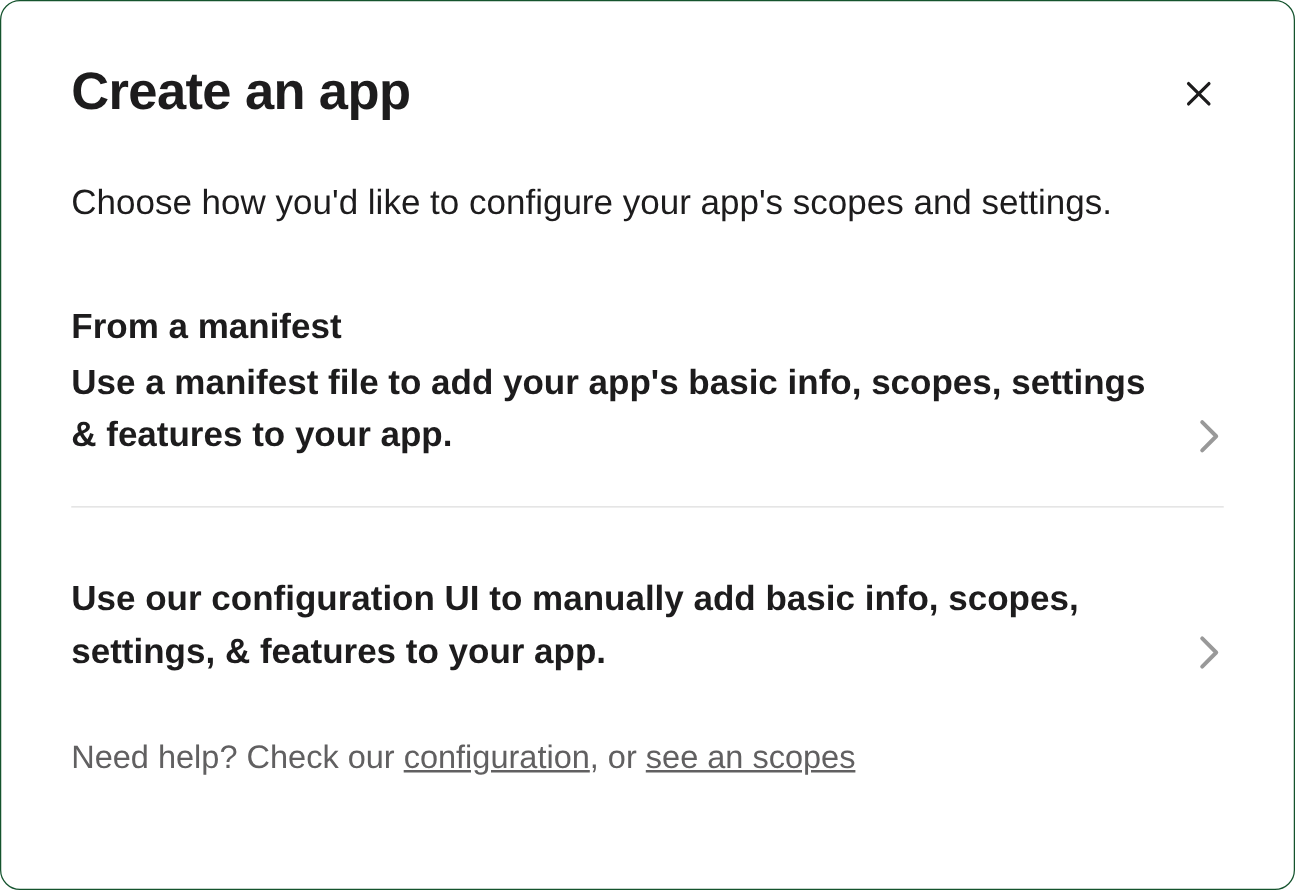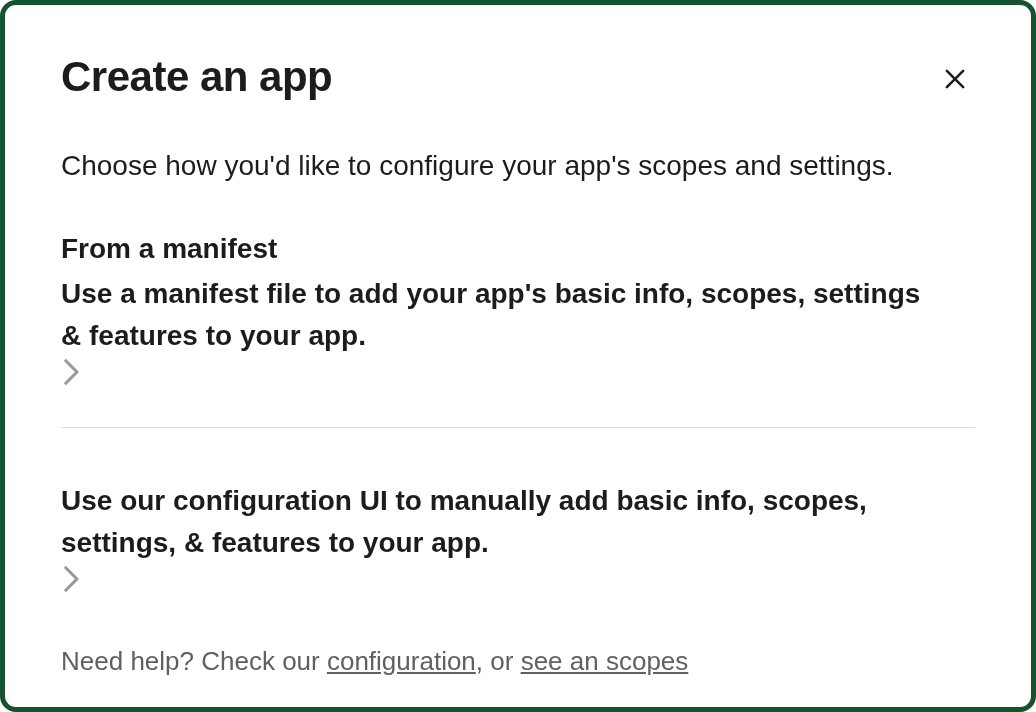--- a/index.html
+++ b/index.html
@@ -12,21 +12,21 @@
       background: #fff;
       width: 1036px;
       height: 712px;
       position: relative;
     }
     .modal {
       width: 1036px;
       height: 712px;
       background: #fff;
       border-radius: 16px;
-      border: 5px solid #14532d;
+      border: 1px solid #14532d;
       padding: 48px 56px 48px 56px;
       position: relative;
     }
     .header {
       display: flex;
       justify-content: space-between;
       align-items: flex-start;
       margin-bottom: 44px;
     }
     .title {
@@ -47,30 +47,29 @@
       margin-top: 6px;
     }
     .close-btn svg {
       width: 28px;
       height: 28px;
     }
     .subtitle {
       font-size: 28px;
       color: #1d1c1d;
       font-weight: 400;
-      margin-bottom: 48px;
+      margin-bottom: 64px;
       line-height: 1.4;
     }
     .option {
       display: flex;
       justify-content: space-between;
-      align-items: flex-start;
+      align-items: flex-end;
       cursor: pointer;
       padding: 0;
-      flex-direction: column;
     }
     .option-content {
       flex: 1;
       padding-right: 40px;
     }
     .option-title {
       font-size: 28px;
       font-weight: 800;
       color: #1d1c1d;
       margin-bottom: 8px;

